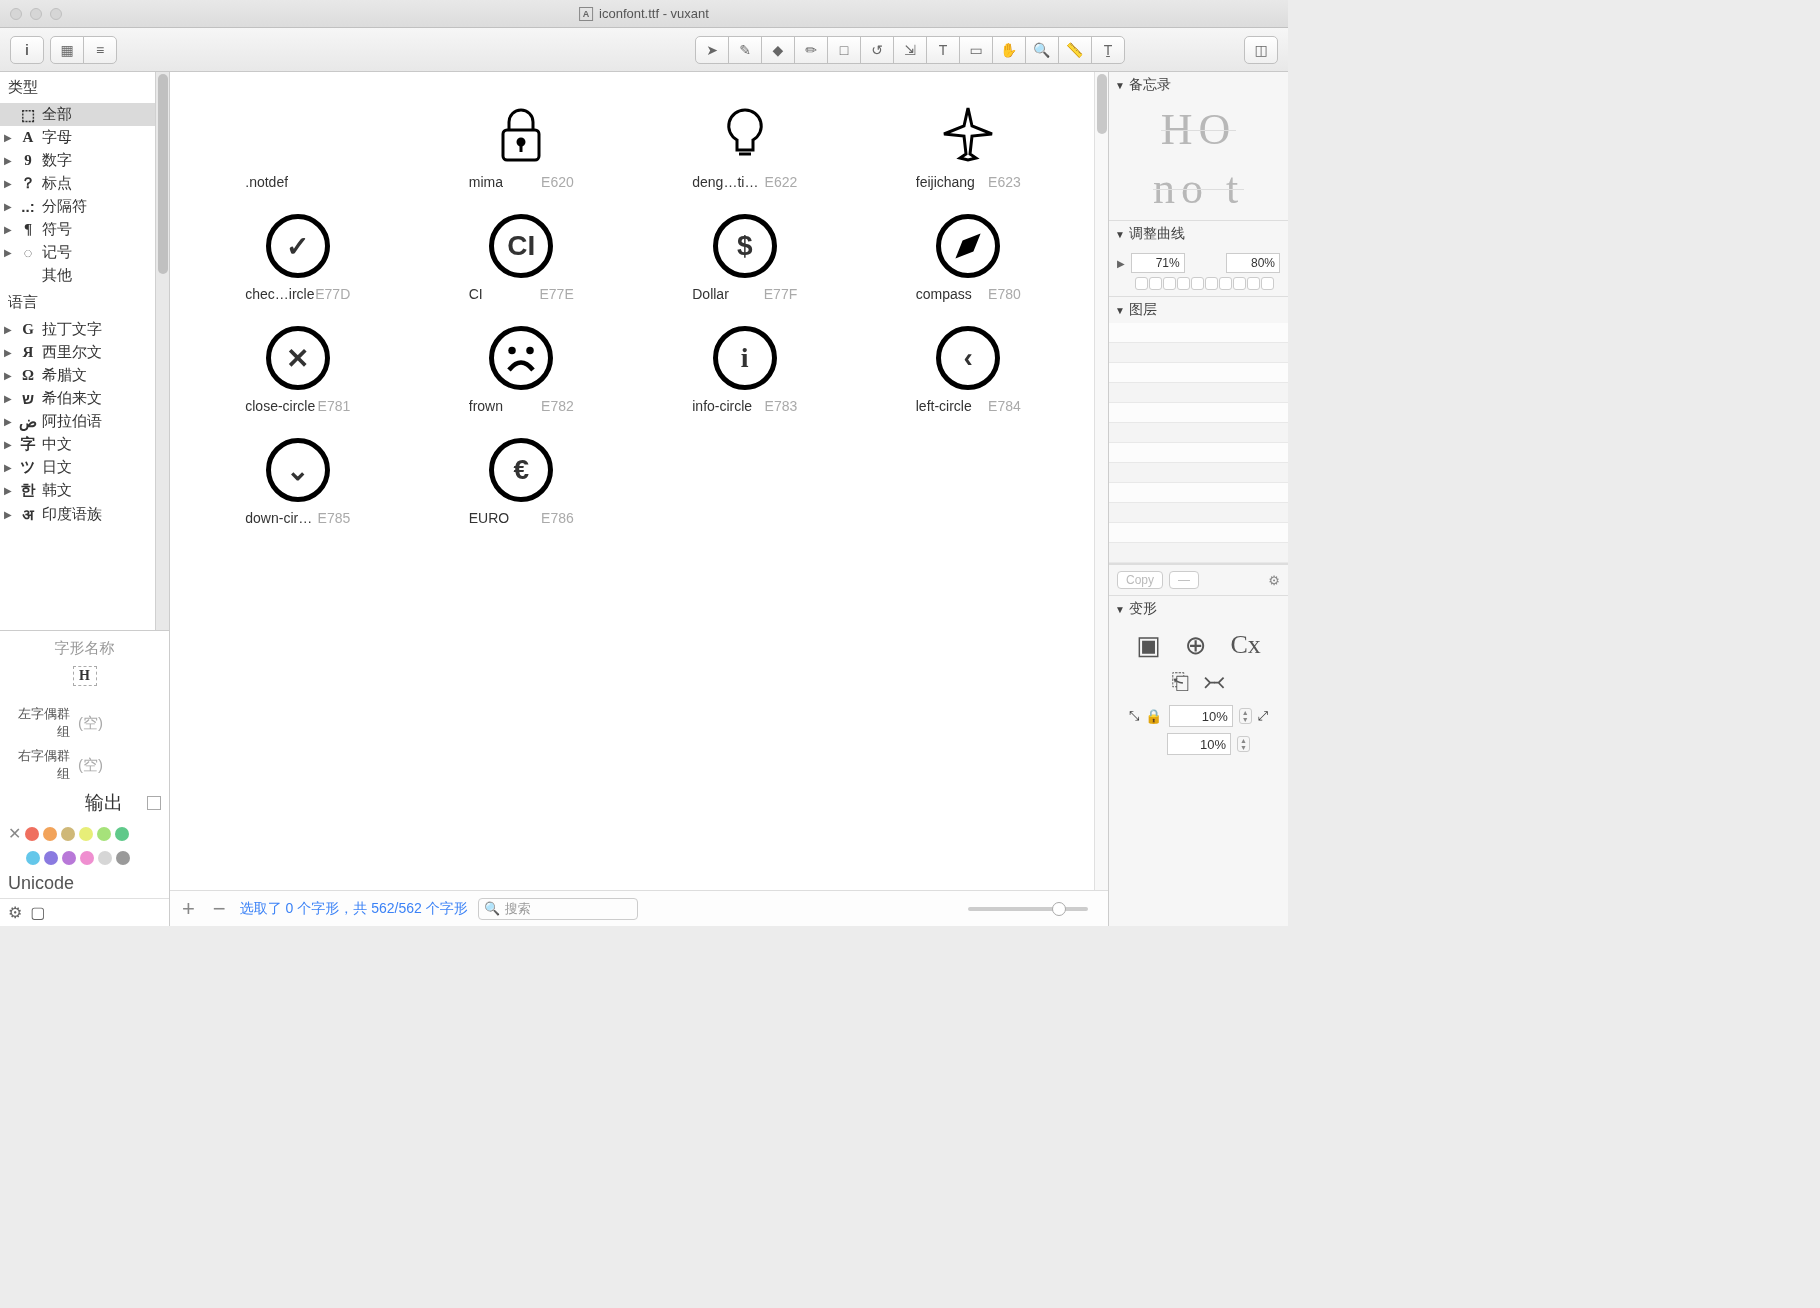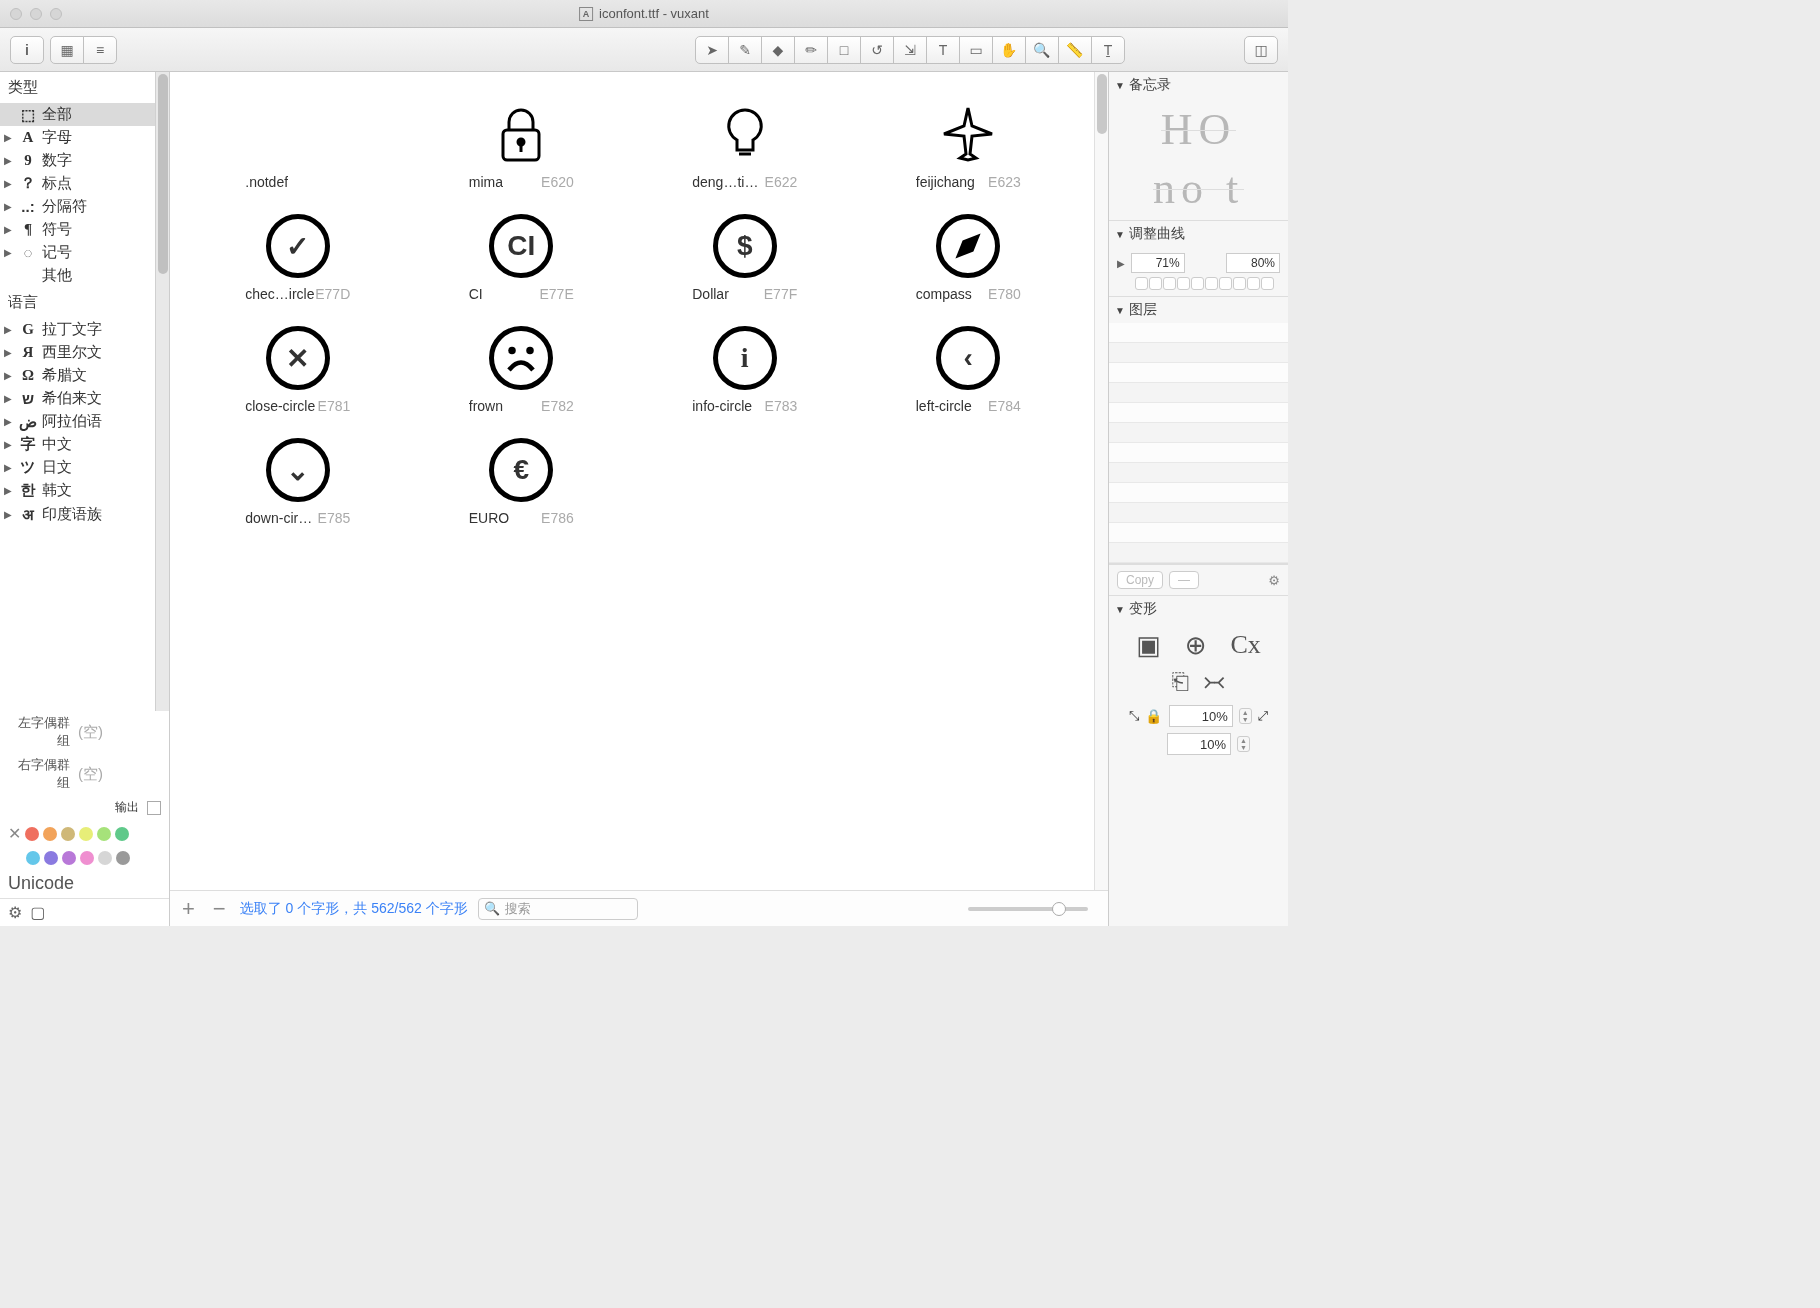--- a/index.html
+++ b/index.html
@@ -27,21 +27,21 @@
 .sb-arrow { width:10px; font-size:10px; color:#666; }
 .sb-glyph { width:18px; text-align:center; font-weight:bold; font-size:15px; }
 .sb-scroll { width:14px; background:#e8e8e8; border-left:1px solid #d0d0d0; position:absolute; right:0; top:0; bottom:0; }
 .sb-thumb { width:10px; margin:2px; background:#c0c0c0; border-radius:5px; height:200px; }
 .sb-mid { border-top:1px solid #ccc; padding:8px; text-align:center; }
 .sb-gname { color:#999; font-size:15px; }
 .sb-gicon { margin:8px auto; width:24px; height:20px; border:1px dashed #aaa; display:flex; align-items:center; justify-content:center; font-weight:bold; font-family:Georgia,serif; }
 .sb-kern { display:flex; align-items:center; gap:8px; font-size:13px; padding:3px 8px; }
 .sb-kern-label { color:#555; width:62px; text-align:right; }
 .sb-kern-val { color:#aaa; font-size:15px; }
-.sb-output { display:flex; align-items:center; gap:8px; padding:4px 8px; font-size:12px; justify-content:flex-end;text-align:center; }
+.sb-output { display:flex; align-items:center; gap:24px; padding:4px 8px; font-size:19px; justify-content:flex-end;text-align:center; }
 .sb-cb { width:14px; height:14px; border:1px solid #aaa; background:#fff; }
 .sb-colors { display:flex; flex-wrap:wrap; gap:4px; padding:4px 8px; align-items:center; }
 .sb-colors .x { color:#888; font-size:16px; }
 .dot { width:14px; height:14px; border-radius:50%; }
 .sb-unicode { padding:4px 8px; font-size:18px; color:#555; }
 .sb-foot { display:flex; gap:8px; padding:4px 8px; border-top:1px solid #e0e0e0; color:#666; font-size:16px;}
 .main { flex:1; display:flex; flex-direction:column; background:#fff; position:relative; }
 .main-scroll { width:14px; background:#f8f8f8; border-left:1px solid #e0e0e0; position:absolute; right:0; top:0; bottom:36px; }
 .main-scroll .sb-thumb{height:60px;background:#c8c8c8;}
 .content { flex:1; overflow:auto; padding:18px 30px 10px 18px; }
@@ -230,20 +230,24 @@
                   <span class="sb-glyph " style="">अ</span>
                   <span>印度语族</span>
                 </div>
               </div>
           </div>
           <div class="sb-scroll">
               <div class="sb-thumb"></div>
             </div>
         </div>
       </div>
+      <div class="sb-mid">
+        <div class="sb-gname">字形名称</div>
+        <div class="sb-gicon">H</div>
+      </div>
       <div class="sb-kern">
         <span class="sb-kern-label">左字偶群组</span>
         <span class="sb-kern-val">(空)</span>
       </div>
       <div class="sb-kern">
         <span class="sb-kern-label">右字偶群组</span>
         <span class="sb-kern-val">(空)</span>
       </div>
       <div class="sb-output">
         <span>输出</span>

